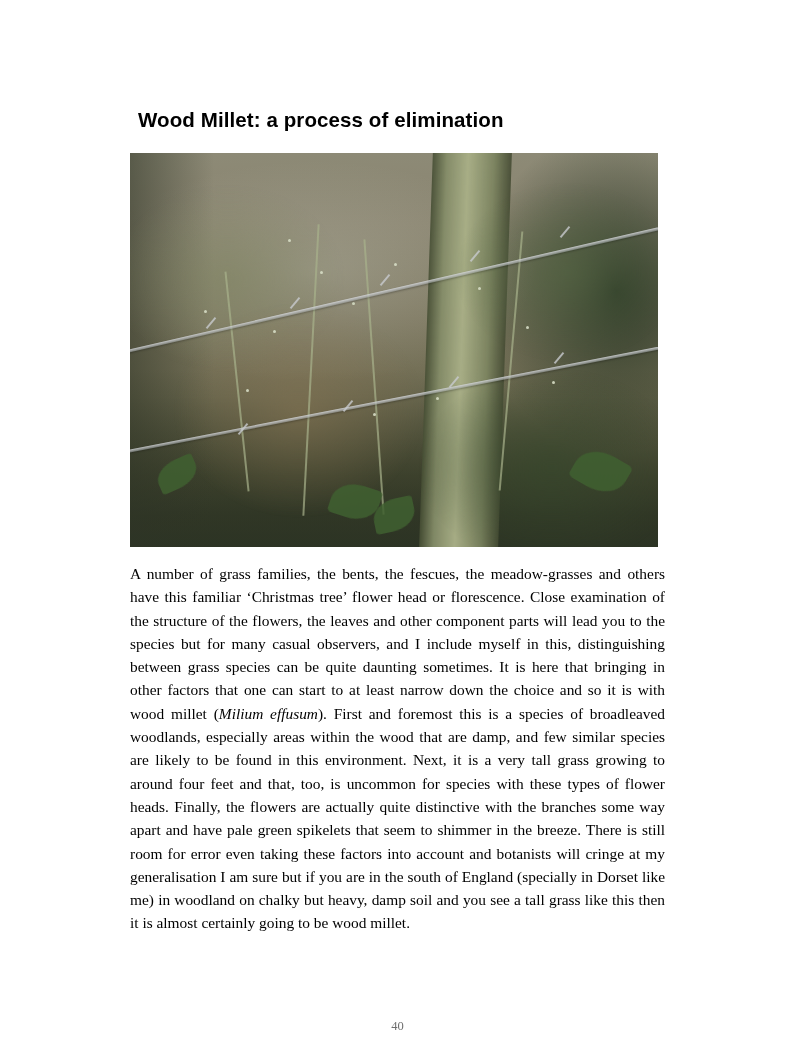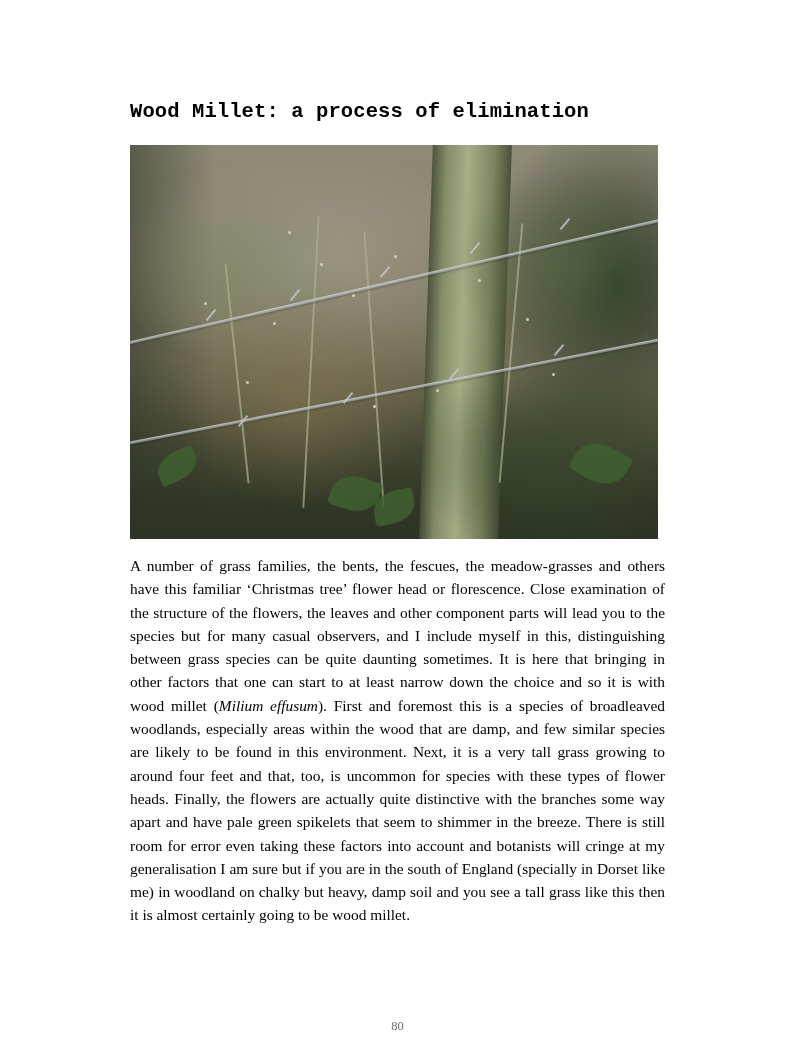--- a/index.html
+++ b/index.html
@@ -19,25 +19,25 @@
     background: #ffffff;
     overflow: hidden;
   }
   .content {
     position: absolute;
     left: 130px;
     top: 0;
     width: 535px;
   }
   .page-title {
-    font-family: Liberation Mono, monospace;
+    font-family: Liberation Sans, sans-serif;
     font-weight: bold;
     font-size: 20.5px;
     letter-spacing: 0.1px;
-    margin: 0;
+    margin: 8px;
     padding-top: 100px;
     line-height: 1.2;
   }
   .figure {
     margin-top: 20px;
     width: 528px;
     height: 394px;
     position: relative;
     overflow: hidden;
     background: #6d6a5c;
@@ -189,14 +189,14 @@
         <div class="barb" style="left:40%;top:64%;transform:rotate(-50deg);"></div>
         <div class="barb" style="left:60%;top:58%;transform:rotate(-50deg);"></div>
         <div class="barb" style="left:80%;top:52%;transform:rotate(-50deg);"></div>
       </div>
     </figure>
 
     <p class="body-text"><span>A number of grass families, the bents, the fescues, the meadow-grasses and others have this familiar ‘Christmas tree’ flower head or florescence. Close examination of the structure of the flowers, the leaves and other component parts will lead you to the species but for many casual observers, and I include myself in this, distinguishing between grass species can be quite daunting sometimes. It is here that bringing in other factors that one can start to at least narrow down the choice and so it is with wood millet (</span><span class="sci">Milium effusum</span><span>). First and foremost this is a species of broadleaved woodlands, especially areas within the wood that are damp, and few similar species are likely to be found in this environment. Next, it is a very tall grass growing to around four feet and that, too, is uncommon for species with these types of flower heads. Finally, the flowers are actually quite distinctive with the branches some way apart and have pale green spikelets that seem to shimmer in the breeze. There is still room for error even taking these factors into account and botanists will cringe at my generalisation I am sure but if you are in the south of England (specially in Dorset like me) in woodland on chalky but heavy, damp soil and you see a tall grass like this then it is almost certainly going to be wood millet.</span></p>
 
   </div>
 
-  <div class="folio">80</div>
+  <div class="folio">40</div>
 </div>
 
 </body></html>

